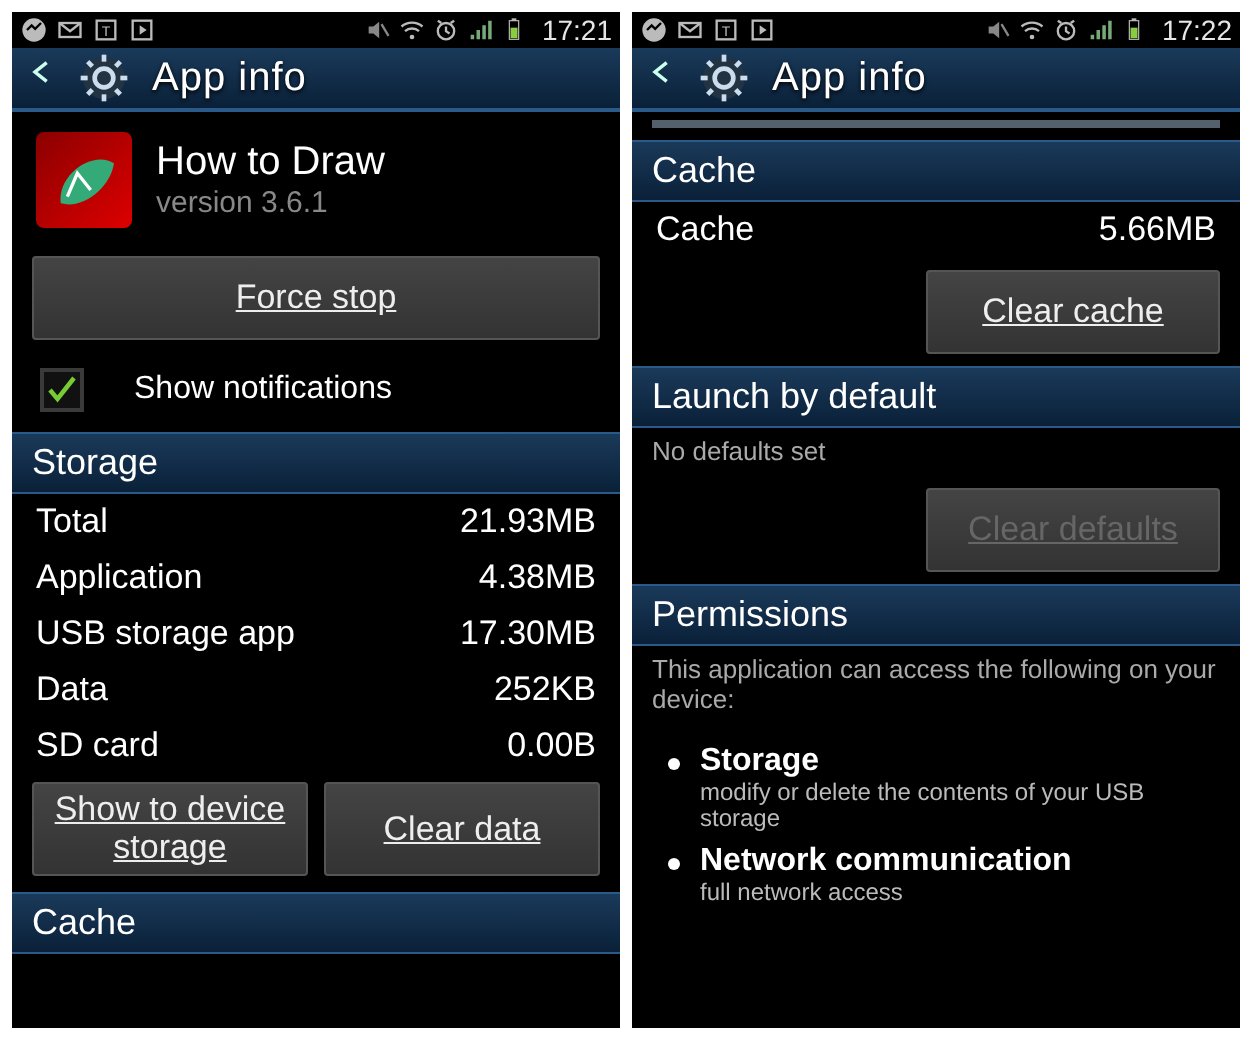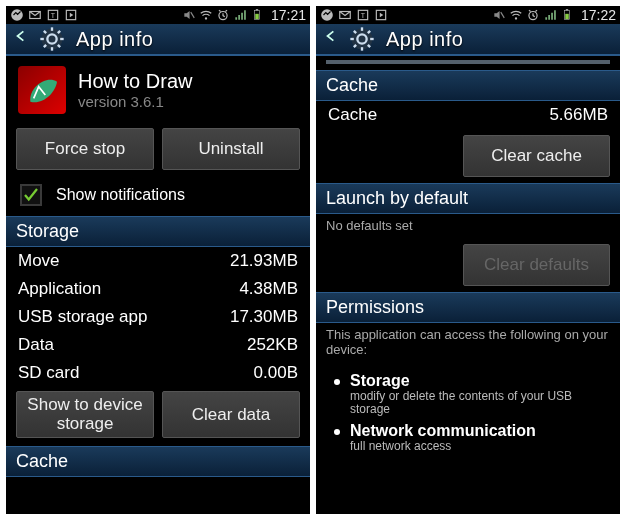--- a/index.html
+++ b/index.html
@@ -73,26 +73,27 @@
 .btn {
   flex: 1;
   background: linear-gradient(#444, #333);
   border: 1px solid #555;
   color: #eee;
   text-align: center;
   padding: 10px 4px;
   font-family: inherit;
   font-size: 17px;
   border-radius: 2px;
+  text-decoration: underline;
 }
 .btn.two-line { padding: 4px; line-height: 1.1; }
 .btn.disabled { color: #666; }
 
 .check-row {
-  display: flex; align-items: center; gap: 14px;
+  display: flex; align-items: center; gap: 25px;
   padding: 6px 14px 10px;
 }
 .checkbox {
   width: 22px; height: 22px;
   border: 2px solid #3a3a3a;
   background: #111;
   display: flex; align-items: center; justify-content: center;
 }
 
 .section-head {
@@ -231,36 +232,35 @@
           </svg>
       </div>
       <div class="app-meta">
         <div class="name">How to Draw</div>
         <div class="ver">version 3.6.1</div>
       </div>
     </div>
 
     <div class="btn-row">
       <button class="btn">Force stop</button>
-      <button class="btn">Uninstall</button>
     </div>
 
     <div class="check-row">
       <span class="checkbox">
         <svg viewBox="0 0 24 24" width="18" height="18">
             <path d="M4 12 l5 6 l11 -14" stroke="#7c3" stroke-width="3" fill="none"></path>
           </svg>
       </span>
       <span>Show notifications</span>
     </div>
 
     <div class="section-head">Storage</div>
 
     <div class="kv-row">
-      <span>Move</span>
+      <span>Total</span>
       <span class="v">21.93MB</span>
     </div>
     <div class="kv-row">
       <span>Application</span>
       <span class="v">4.38MB</span>
     </div>
     <div class="kv-row">
       <span>USB storage app</span>
       <span class="v">17.30MB</span>
     </div>

